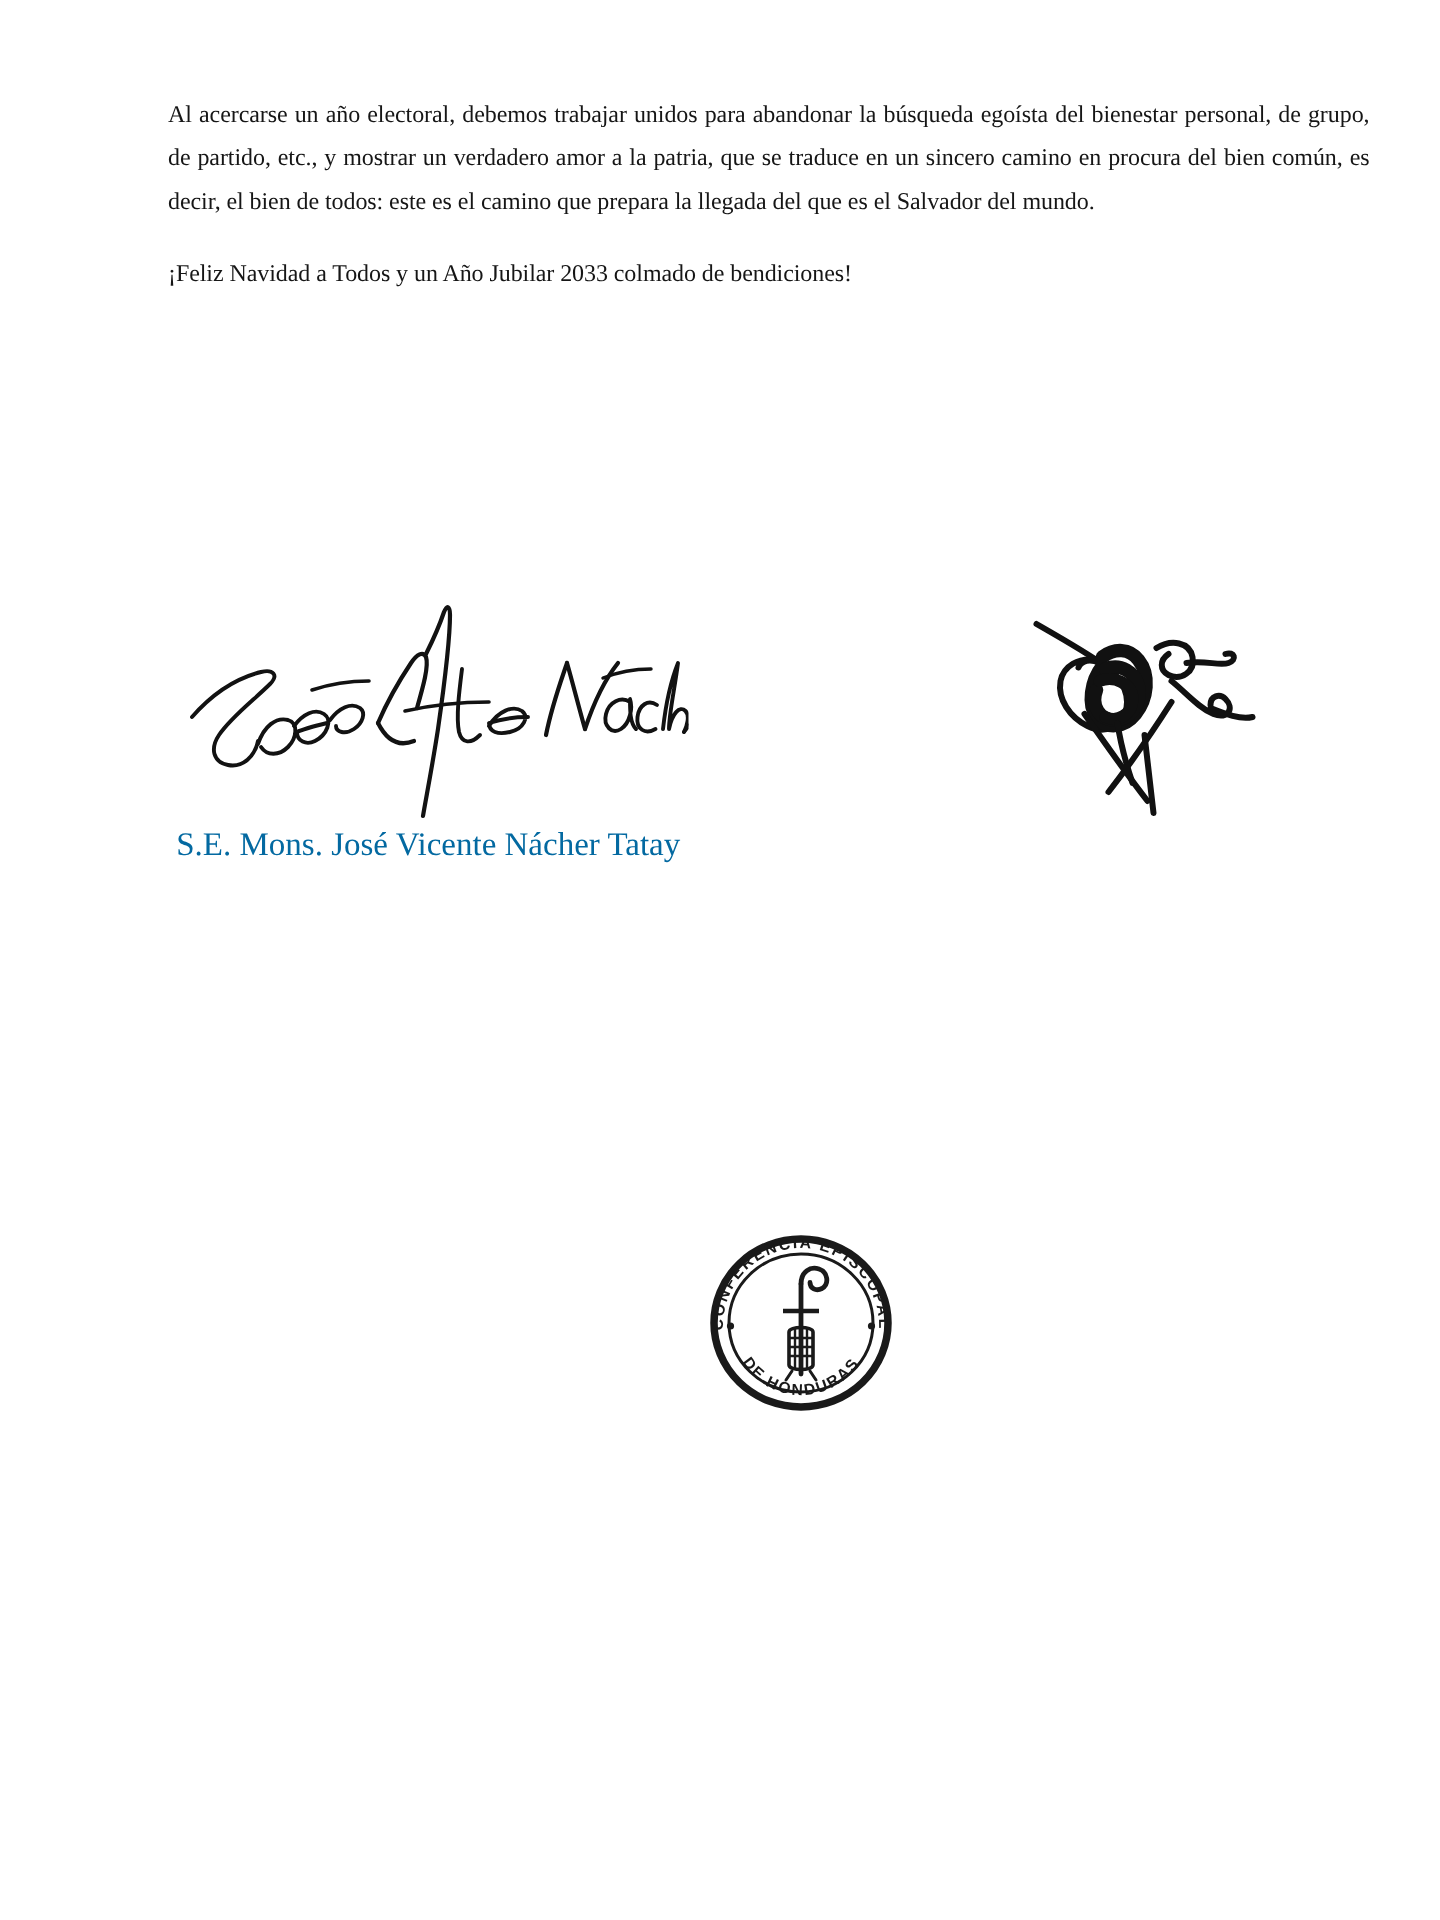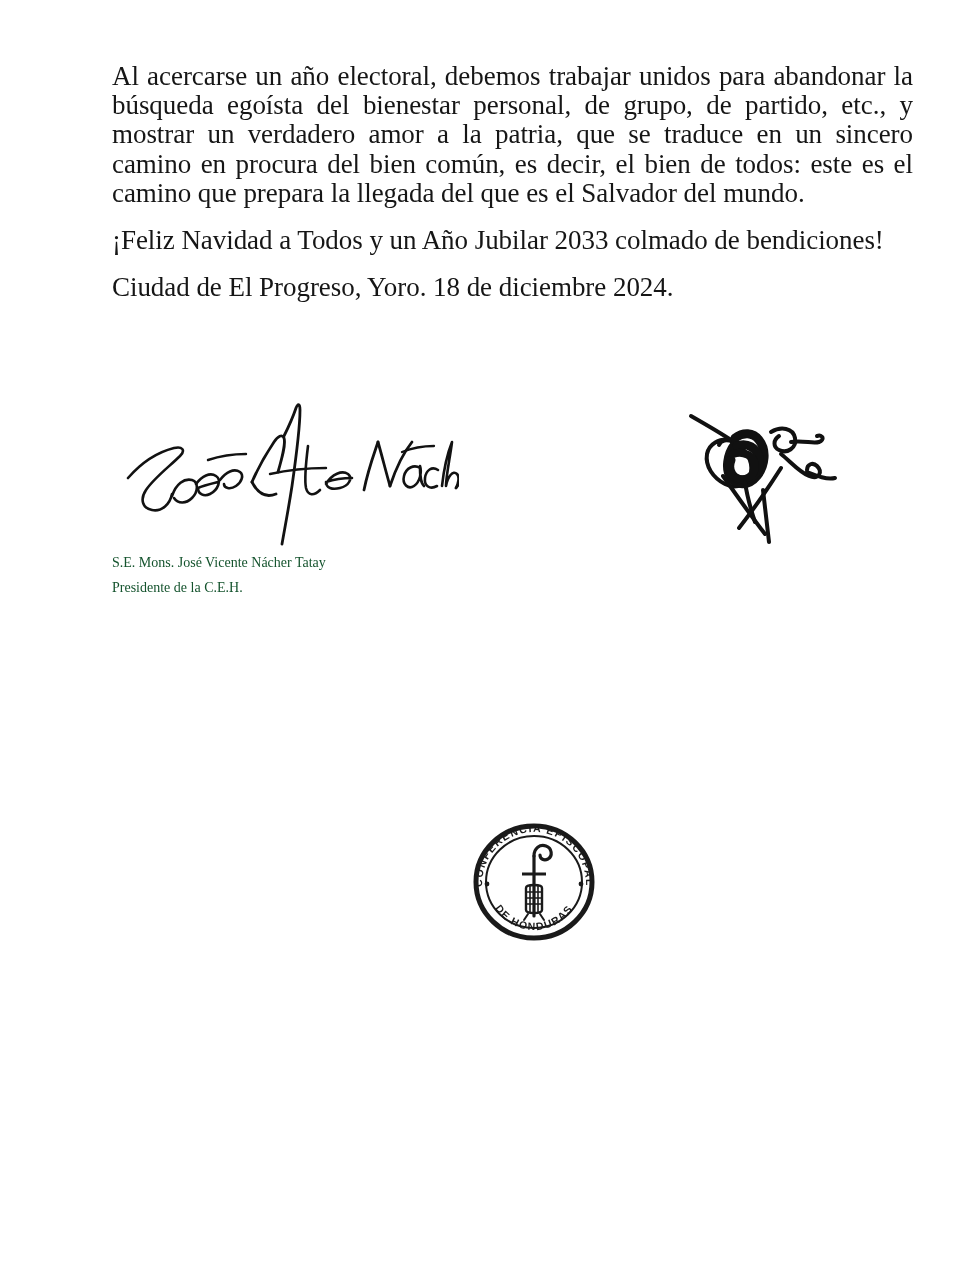--- a/index.html
+++ b/index.html
@@ -27,21 +27,21 @@
   
   .body-text {
     position: absolute;
     left: 112px;
     top: 62px;
     width: 801px;
   }
 
   .para {
     margin: 0 0 18px 0;
-    font-size: 27px;
+    font-size: 16px;
     line-height: 29.2px;
     text-align: justify;
     text-justify: inter-word;
     letter-spacing: -0.05px;
     color: #161616;
   }
   .para.single { text-align: left; }
 
   
   .sig-zone {
@@ -59,24 +59,24 @@
   .sig-col.left  { left: 112px;  width: 347px; }
   .sig-col.right { left: 585px;  width: 330px; }
 
   .sig-mark {
     position: relative;
     height: 152px;
   }
   .sig-mark svg { display: block; }
 
   .sig-names {
-    text-align: left;
-    font-size: 14px;
+    text-align: center;
+    font-size: 22px;
     line-height: 25px;
-    color: #14532d;
+    color: #0369a1;
     white-space: nowrap;
   }
   .sig-names .nm { display: block; }
 
   .sig-col.left .sig-names  { margin-top: 0px; }
   .sig-col.right .sig-names { margin-top: 0px; }
 
   
   .seal {
     position: absolute;
@@ -88,21 +88,20 @@
   .seal svg { display: block; }
 </style>
 </head>
 <body>
 
 <div class="page">
 
   <div class="body-text">
     <p class="para">Al acercarse un año electoral, debemos trabajar unidos para abandonar la búsqueda egoísta del bienestar personal, de grupo, de partido, etc., y mostrar un verdadero amor a la patria, que se traduce en un sincero camino en procura del bien común, es decir, el bien de todos: este es el camino que prepara la llegada del que es el Salvador del mundo.</p>
     <p class="para single">¡Feliz Navidad a Todos y un Año Jubilar 2033 colmado de bendiciones!</p>
-    <p class="para single">Ciudad de El Progreso, Yoro. 18 de diciembre 2024.</p>
   </div>
 
   <div class="sig-zone">
 
     <div class="sig-col left">
       <div class="sig-mark">
         <svg width="347" height="152" viewBox="0 0 347 152" fill="none" xmlns="http://www.w3.org/2000/svg">
           <g stroke="#121212" stroke-linecap="round" stroke-linejoin="round" fill="none">
 
             <path d="M16 80 C30 64 46 54 62 50 C70 48 74 52 68 58 C58 68 42 80 34 92 C28 101 30 110 40 112 C50 114 58 106 60 96" stroke-width="2.6"></path>
@@ -134,21 +133,20 @@
             <path d="M326 72 C320 68 314 72 313 80 C312 88 318 92 325 88" stroke-width="2.6"></path>
 
             <path d="M330 88 C332 70 336 54 340 44 C338 60 334 78 334 88 C336 78 341 72 345 76 C348 79 346 86 344 90" stroke-width="2.6"></path>
 
             <path d="M344 90 C348 84 352 82 355 86 C357 90 354 94 350 92 C354 88 360 86 366 88" stroke-width="2.6"></path>
           </g>
         </svg>
       </div>
       <div class="sig-names">
         <span class="nm">S.E. Mons. José Vicente Nácher Tatay</span>
-        <span class="nm">Presidente de la C.E.H.</span>
       </div>
     </div>
 
     <div class="sig-col right">
       <div class="sig-mark">
         <svg width="330" height="152" viewBox="0 0 330 152" fill="none" xmlns="http://www.w3.org/2000/svg">
           <g stroke="#111111" stroke-linecap="round" stroke-linejoin="round" fill="none">
 
             <path d="M106 18 C120 26 134 34 146 42" stroke-width="4"></path>
 

